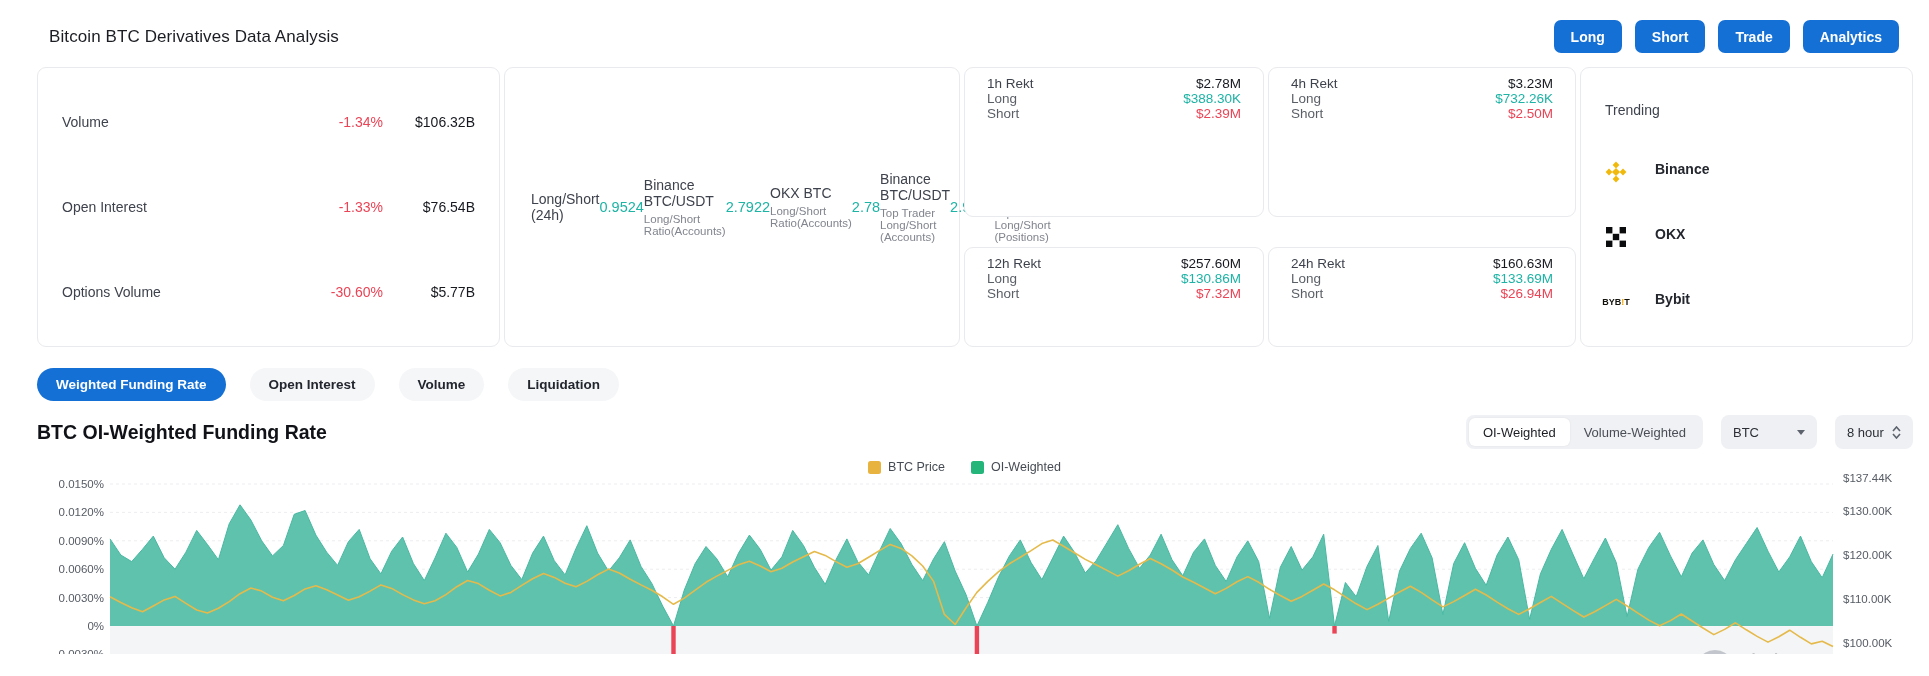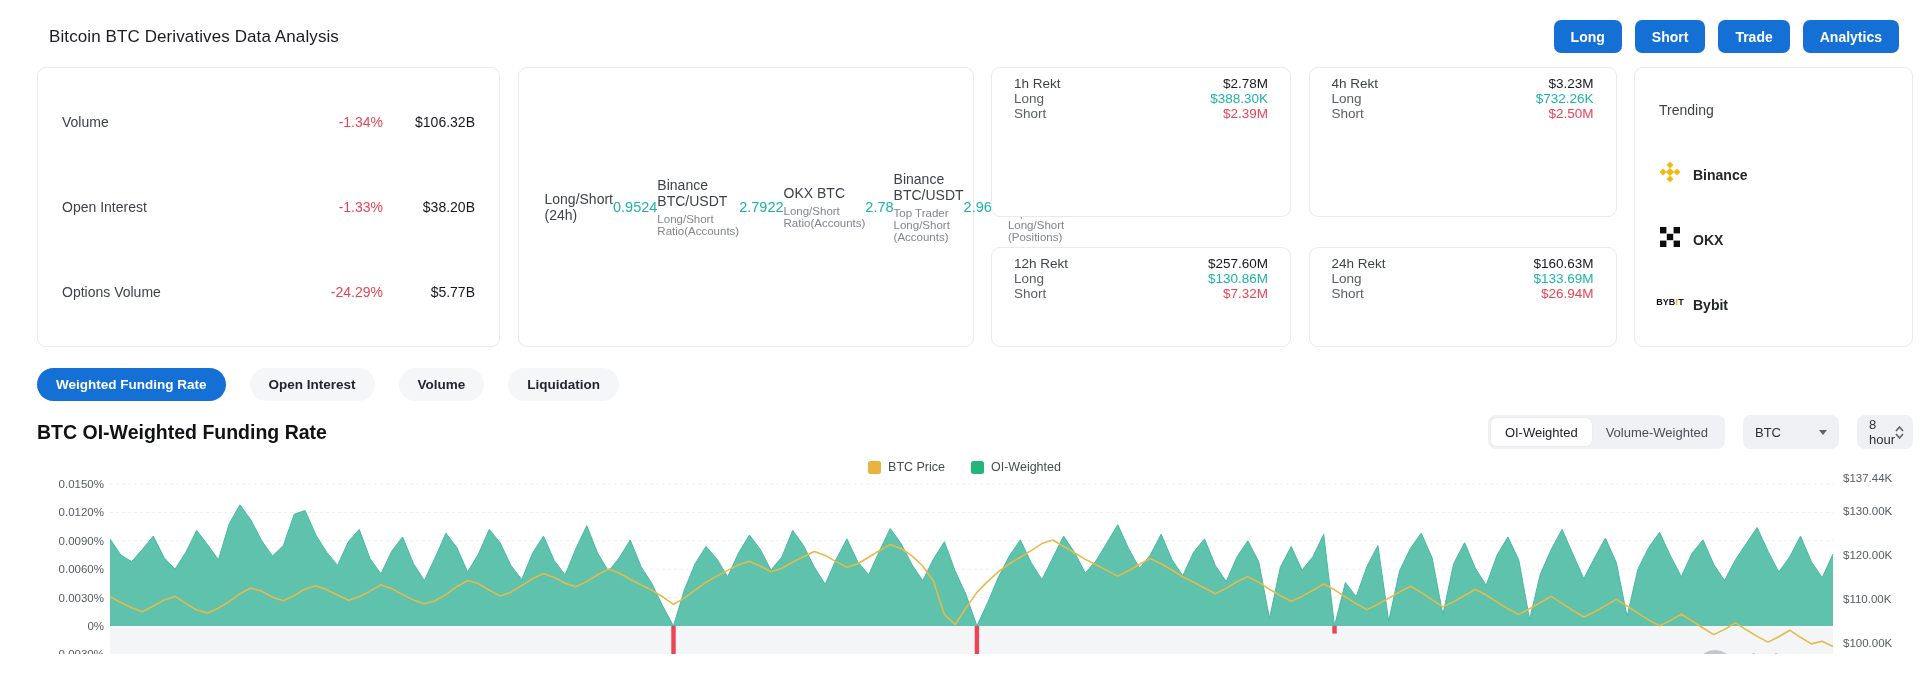--- a/index.html
+++ b/index.html
@@ -37,23 +37,23 @@
   .rekt-col-a { width:300px; } .rekt-col-b { width:308px; }
   .rekt-card { height:150px; padding:8px 22px; display:flex; flex-direction:column; justify-content:flex-start; }
   .rekt-card.lower { height:100px; }
   .rekt-row { display:flex; align-items:center; font-size:13.5px; }
   .rekt-title { color:#3e424c; }
   .rekt-sub { color:#5a5f66; }
   .rekt-total { margin-left:auto; color:#17191f; }
   .rekt-long { margin-left:auto; color:#1db3a5; }
   .rekt-short { margin-left:auto; color:#ea4456; }
 
-  .trending-card { width:279px; padding:12px 24px; display:flex; flex-direction:column; justify-content:space-around; }
+  .trending-card { width:333px; padding:12px 24px; display:flex; flex-direction:column; justify-content:space-around; }
   .trending-title { font-size:14px; color:#3e424c; }
-  .trend-item { display:flex; align-items:flex-end; gap:12px; cursor:pointer; }
+  .trend-item { display:flex; align-items:flex-start; gap:28px; cursor:pointer; }
   .trend-name { font-size:14px; font-weight:700; color:#23262d; }
   .exch-icon { width:22px; height:22px; display:flex; align-items:center; justify-content:center; }
   .bybit-word { font-weight:800; font-size:9px; letter-spacing:0; color:#12100b; }
   .bybit-word i { color:#f7a600; font-style:normal; }
 
   
   .tabs { display:flex; align-items:center; gap:24px; padding:21px 0 0 37px; height:54px; }
   .tab { height:33px; display:flex; align-items:center; padding:0 19px; border-radius:17px;
     font-size:13.5px; font-weight:700; color:#23262e; background:#f5f6f8; cursor:pointer; }
   .tab.active { background:#1470d4; color:#fff; }
@@ -63,21 +63,21 @@
     padding:14px 16px 0 37px; height:48px; }
   .chart-title { font-size:19.5px; font-weight:700; color:#101217; }
   .chart-controls { display:flex; align-items:center; gap:18px; }
   .segmented { display:flex; background:#f0f1f4; border-radius:8px; padding:3px; }
   .segment { height:28px; display:flex; align-items:center; padding:0 14px; border-radius:6px;
     font-size:13px; color:#4b4e57; cursor:pointer; }
   .segment.active { background:#fff; color:#1c1e24; box-shadow:0 0 2px rgba(0,0,0,.08); }
   .select-ctl { display:flex; align-items:center; justify-content:space-between; background:#eef0f3;
     border-radius:8px; height:34px; padding:0 12px; font-size:13px; color:#2c2f36; cursor:pointer; }
   .select-symbol { width:96px; }
-  .select-interval { width:56px; }
+  .select-interval { width:78px; }
   .caret-down { width:0; height:0; border-left:4.5px solid transparent; border-right:4.5px solid transparent;
     border-top:5px solid #5d636d; }
   .spin-arrows { display:flex; flex-direction:column; gap:1px; }
   .spin-arrows svg { display:block; }
 
   
   .legend { display:flex; justify-content:center; gap:26px; align-items:center; height:24px; margin-top:6px; }
   .legend-item { display:flex; align-items:center; gap:7px; font-size:12.5px; color:#464b53; cursor:pointer; }
   .swatch { width:13px; height:13px; border-radius:2.5px; }
 
@@ -104,25 +104,25 @@
 
     <div class="card stats-card">
       <div class="stat-row">
         <span class="stat-label">Volume</span>
         <span class="stat-pct neg">-1.34%</span>
         <span class="stat-val">$106.32B</span>
       </div>
       <div class="stat-row">
         <span class="stat-label">Open Interest</span>
         <span class="stat-pct neg">-1.33%</span>
-        <span class="stat-val">$38.20B</span>
+        <span class="stat-val">$76.54B</span>
       </div>
       <div class="stat-row">
         <span class="stat-label">Options Volume</span>
-        <span class="stat-pct neg">-24.29%</span>
+        <span class="stat-pct neg">-30.60%</span>
         <span class="stat-val">$5.77B</span>
       </div>
     </div>
 
     <div class="card ratio-card">
       <div class="ratio-row">
         <div>
             <div class="ratio-main">Long/Short (24h)</div>
           </div>
         <span class="ratio-val">0.9524</span>

